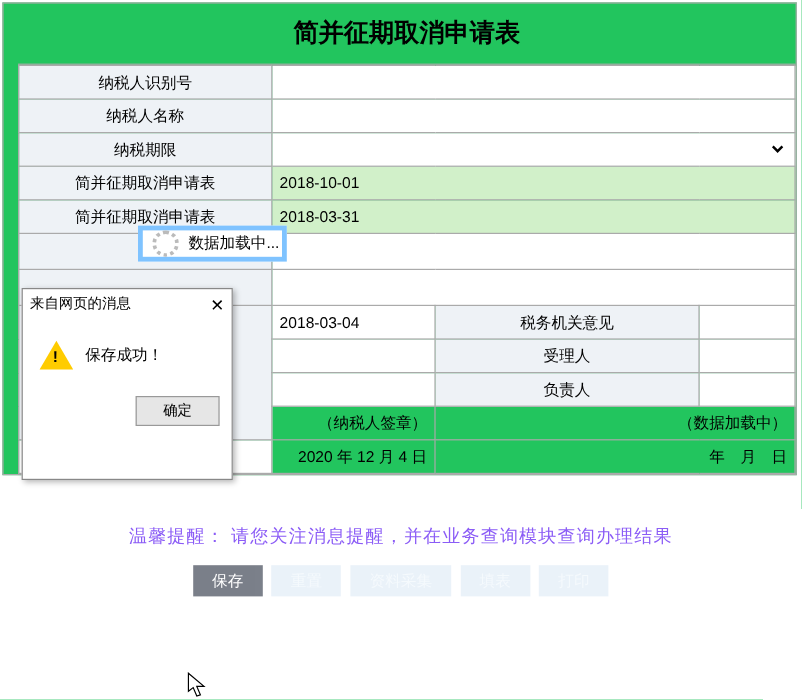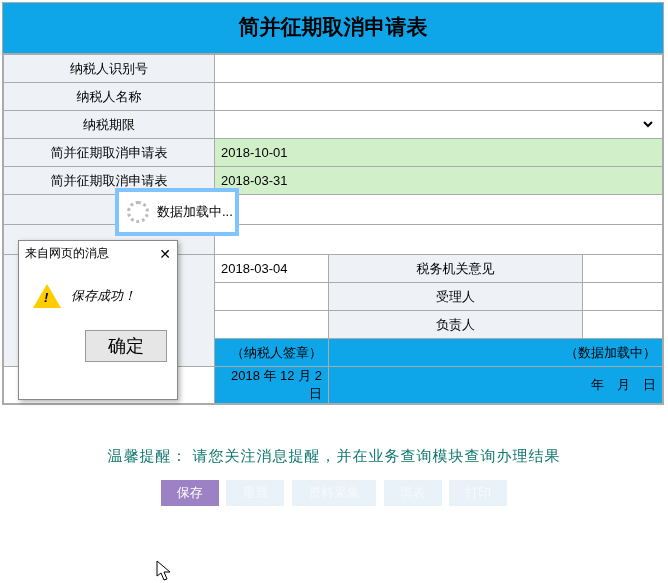--- a/index.html
+++ b/index.html
@@ -9,21 +9,22 @@
     background: #ffffff;
     width: 668px;
     height: 583px;
     overflow: hidden;
     position: relative;
   }
   .container {
     border: 1px solid #aaa;
     width: 662px;
     margin: 2px;
-    background: #0ea5e9;
+    background: #22c55e;
+    padding-left: 12px;
   }
   .title {
     text-align: center;
     font-size: 21px;
     font-weight: bold;
     padding: 10px 0 12px 0;
     border-bottom: 1px solid #aaa;
   }
   table.form {
     width: 100%;
@@ -43,107 +44,106 @@
   }
   td.val {
     background: #fff;
   }
   td.green {
     background: #d1f0c9;
   }
   td.inner-label {
     background: #eef2f6;
     text-align: center;
-    width: 254px;
+    width: 220px;
   }
   td.sign-row {
     text-align: right;
     padding-right: 40px;
     height: 26px;
     margin-left: 12px;
   }
   .select {
     width: 100%;
     border: none;
     background: transparent;
     font-size: 13px;
   }
   .reminder {
-    color: #0f766e;
+    color: #8b5cf6;
     text-align: center;
     font-size: 15px;
     padding: 40px 0 14px 0;
     letter-spacing: 1px;
   }
   .btnbar {
     text-align: center;
     padding-bottom: 8px;
   }
   .btnbar .btn {
     display: inline-block;
     background: #d9e8f5;
     color: #eef6fc;
     border: none;
     padding: 4px 16px;
     margin: 0 2px;
     font-size: 13px;
     opacity: 0.55;
   }
   .btnbar .btn.primary {
-    background: #4c1d95;
+    background: #0f172a;
     color: #fff;
     opacity: 0.55;
   }
   
   .loading {
     position: absolute;
     left: 115px;
     top: 188px;
     width: 124px;
-    height: 48px;
+    height: 30px;
     background: #fff;
     border: 4px solid #7fc3ff;
     display: flex;
     align-items: center;
     padding-left: 8px;
     gap: 8px;
     z-index: 5;
   }
   .spinner {
     width: 22px; height: 22px;
     border: 3px dotted #bbb;
     border-radius: 50%;
     display: inline-block;
   }
   
   .dialog {
     position: absolute;
     left: 18px;
     top: 240px;
-    width: 160px;
+    width: 176px;
     height: 160px;
     background: #fff;
     border: 1px solid #888;
     box-shadow: 2px 2px 5px rgba(0,0,0,0.3);
     z-index: 10;
   }
   .dialog-hdr {
     padding: 4px 6px;
     font-size: 12px;
     display: flex;
     justify-content: space-between;
     align-items: center;
   }
   .dialog-close { cursor: pointer; font-size: 14px; }
   .dialog-body {
     display: flex;
     align-items: center;
     padding: 18px 10px 10px 14px;
     gap: 10px;
-    font-style: italic;
   }
   .warn-icon {
     width: 0; height: 0;
     border-left: 14px solid transparent;
     border-right: 14px solid transparent;
     border-bottom: 24px solid #ffcc00;
     position: relative;
   }
   .warn-icon::after {
     content: "!";
@@ -154,21 +154,21 @@
     font-size: 13px;
   }
   .dialog-ft {
     text-align: right;
     padding: 12px 10px 8px 0;
   }
   .dialog-btn {
     background: #e6e6e6;
     border: 1px solid #999;
     padding: 3px 22px;
-    font-size: 18px;
+    font-size: 12px;
     cursor: pointer;
   }
   
   .cursor {
     position: absolute;
     left: 156px;
     top: 560px;
     z-index: 20;
     pointer-events: none;
   }
@@ -227,21 +227,21 @@
       <td class="val"></td>
       <td class="inner-label">负责人</td>
       <td class="val"></td>
     </tr>
     <tr>
       <td class="sign-row">（纳税人签章）</td>
       <td class="sign-row" colspan="2">（数据加载中）</td>
     </tr>
     <tr>
       <td class="label" style="background:#fff;border-top:none"></td>
-      <td class="sign-row">2018 年 12 月 2 日</td>
+      <td class="sign-row">2020 年 12 月 4 日</td>
       <td class="sign-row" colspan="2">年　月　日</td>
     </tr>
   </tbody>
     </table>
 </div>
 
 <div class="reminder">
   <span>温馨提醒：</span>
   <span>请您关注消息提醒，并在业务查询模块查询办理结果</span>
 </div>

